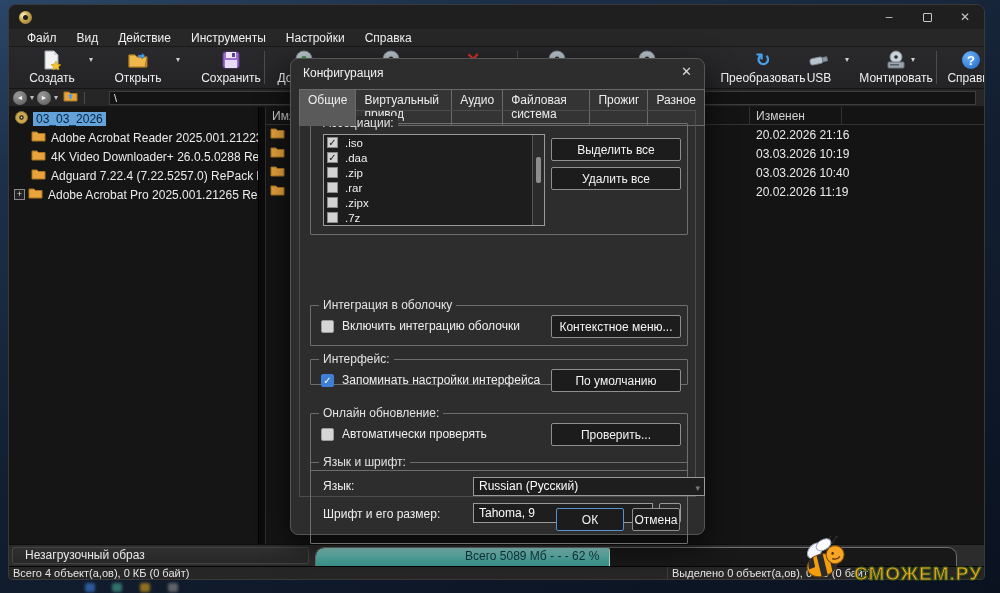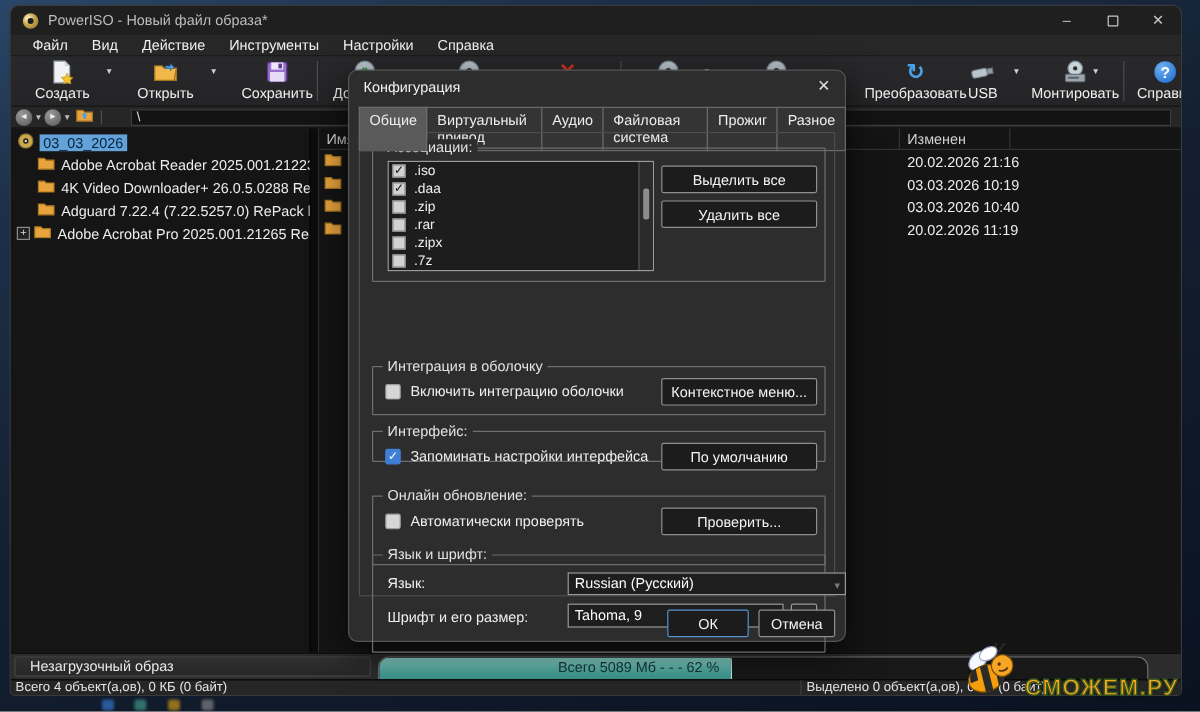--- a/index.html
+++ b/index.html
@@ -108,41 +108,40 @@
   .cb.blue { background:#3f7fd6; border-color:#3f7fd6; color:#fff; }
   .cb-label { margin-left:8px; font-size:12px; color:#efefef; white-space:nowrap; }
 
   .lang-label { position:absolute; left:12px; font-size:12px; color:#efefef; }
   .select-box { position:absolute; left:162px; width:232px; height:19px; background:#1e1e1e; border:1px solid #9a9a9a; color:#fcfcfc; font-size:12px; line-height:17px; padding:0 5px; }
   .select-chev { position:absolute; right:4px; top:2px; color:#7a7a7a; font-size:9px; }
   .font-input { position:absolute; left:162px; top:40px; width:180px; height:20px; background:#1e1e1e; border:1px solid #9a9a9a; color:#fcfcfc; font-size:12px; line-height:18px; padding:0 5px; }
   .font-dd { position:absolute; left:348px; top:40px; width:22px; height:20px; background:#2a2a2a; border:1px solid #9a9a9a; color:#e8e8e8; font-size:8px; display:flex; align-items:center; justify-content:center; border-radius:2px; }
 
   .ok-btn { left:265px; top:449px; width:68px; border-color:#5692d0; }
-  .cancel-btn { left:341px; top:449px; width:64px; }
+  .cancel-btn { left:341px; top:449px; width:48px; }
 
   
   .watermark { position:absolute; left:798px; top:536px; z-index:60; display:flex; align-items:flex-end; }
   .wm-text { font-size:19px; font-weight:bold; color:#f7a720; letter-spacing:1px;
     -webkit-text-stroke:1.2px #3e5c1a; text-shadow:0 1px 2px rgba(0,0,0,.6); margin-left:2px; }
 </style>
 </head>
 <body>
 
 <div class="desktop">
   <div class="desk-blob" style="left:85px; background:#3a7bd5;"></div>
   <div class="desk-blob" style="left:112px; background:#44a08d;"></div>
   <div class="desk-blob" style="left:140px; background:#d4a017;"></div>
   <div class="desk-blob" style="left:168px; background:#8a8a8a;"></div>
 
   <div class="window">
 
     <div class="titlebar">
       <span class="app-ic"></span>
-      <span class="title-text">PowerISO - Новый файл образа*</span>
       <div class="win-controls">
         <span class="win-btn">–</span>
         <span class="win-btn">
             <span class="max-box"></span>
           </span>
         <span class="win-btn">✕</span>
       </div>
     </div>
 
     <div class="menubar">

